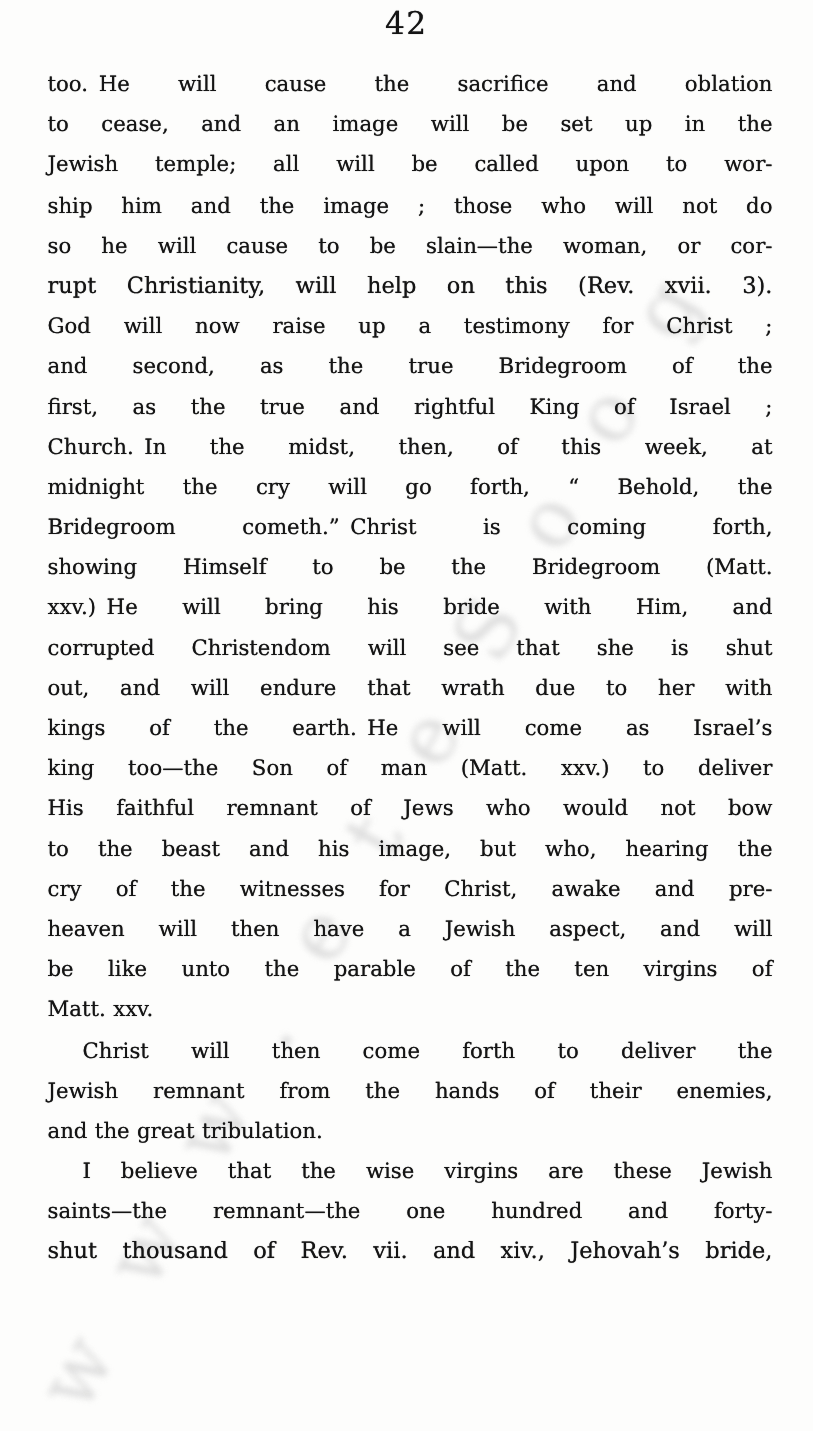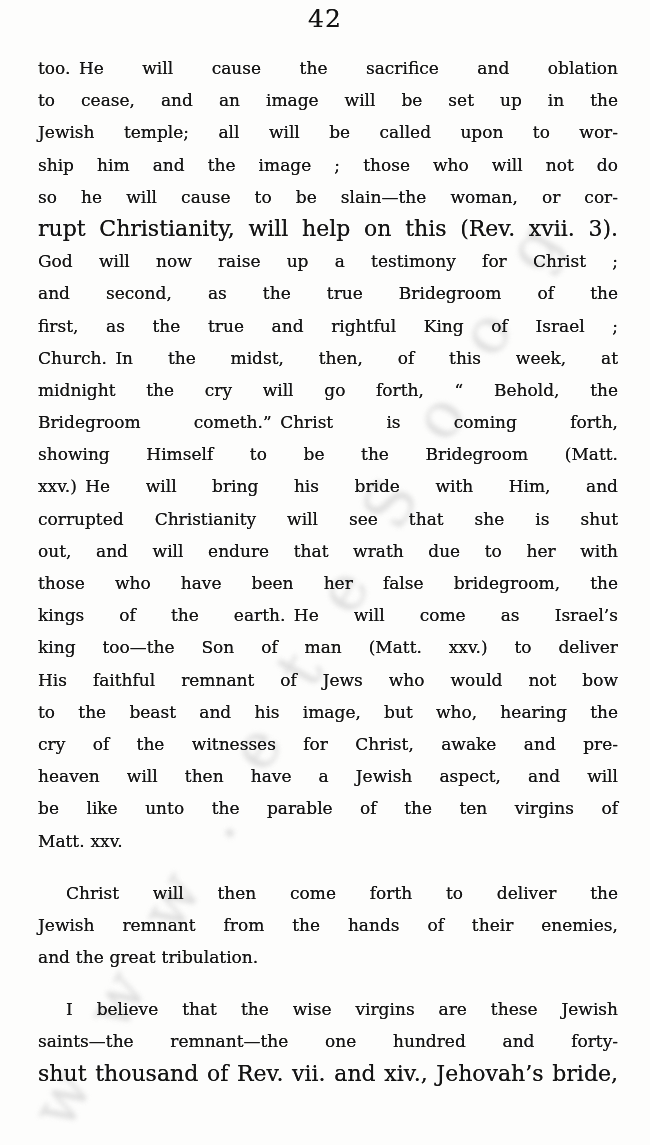--- a/index.html
+++ b/index.html
@@ -61,24 +61,23 @@
     text-align: justify;
     text-align-last: justify;
     text-shadow: 0 0 0.6px rgba(0,0,0,0.8);
     word-spacing: 0.5px;
   }
   .line.no-just {
     text-align-last: left;
   }
   .line.indent {
     text-indent: 28px;
-    margin-top: 20px;
   }
   .line.tight {
-    font-size: 22px;
+    font-size: 18px;
     word-spacing: -0.5px;
   }
 </style>
 </head>
 <body>
 
 <div class="page">
   <div class="watermark">www.eteSoog</div>
 
   <div class="page-number">42</div>
@@ -91,23 +90,22 @@
       <div class="line">so he will cause to be slain—the woman, or cor-</div>
       <div class="line tight">rupt Christianity, will help on this (Rev. xvii. 3).</div>
       <div class="line">God will now raise up a testimony for Christ ;</div>
       <div class="line">and second, as the true Bridegroom of the</div>
       <div class="line">first, as the true and rightful King of Israel ;</div>
       <div class="line">Church. In the midst, then, of this week, at</div>
       <div class="line">midnight the cry will go forth, “ Behold, the</div>
       <div class="line">Bridegroom cometh.” Christ is coming forth,</div>
       <div class="line">showing Himself to be the Bridegroom (Matt.</div>
       <div class="line">xxv.) He will bring his bride with Him, and</div>
-      <div class="line">corrupted Christianity will see that she is shut</div>
+      <div class="line">corrupted Christendom will see that she is shut</div>
       <div class="line">out, and will endure that wrath due to her with</div>
-      <div class="line">those who have been her false bridegroom, the</div>
       <div class="line">kings of the earth. He will come as Israel’s</div>
       <div class="line">king too—the Son of man (Matt. xxv.) to deliver</div>
       <div class="line">His faithful remnant of Jews who would not bow</div>
       <div class="line">to the beast and his image, but who, hearing the</div>
       <div class="line">cry of the witnesses for Christ, awake and pre-</div>
       <div class="line">heaven will then have a Jewish aspect, and will</div>
       <div class="line">be like unto the parable of the ten virgins of</div>
       <div class="line no-just">Matt. xxv.</div>
       <div class="line indent">Christ will then come forth to deliver the</div>
       <div class="line">Jewish remnant from the hands of their enemies,</div>

